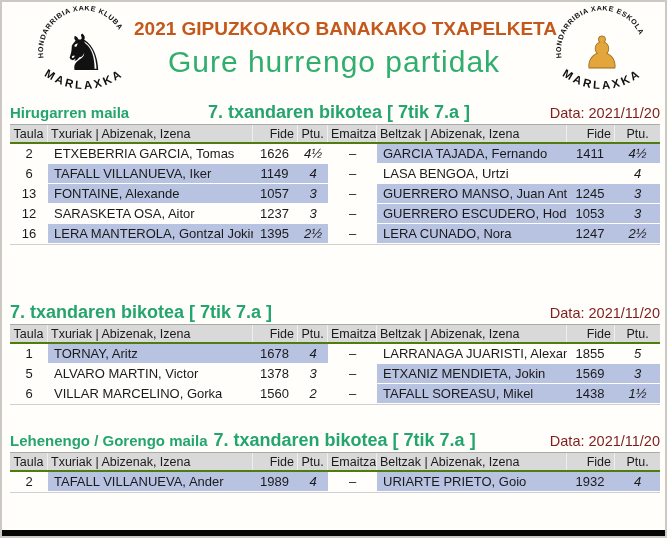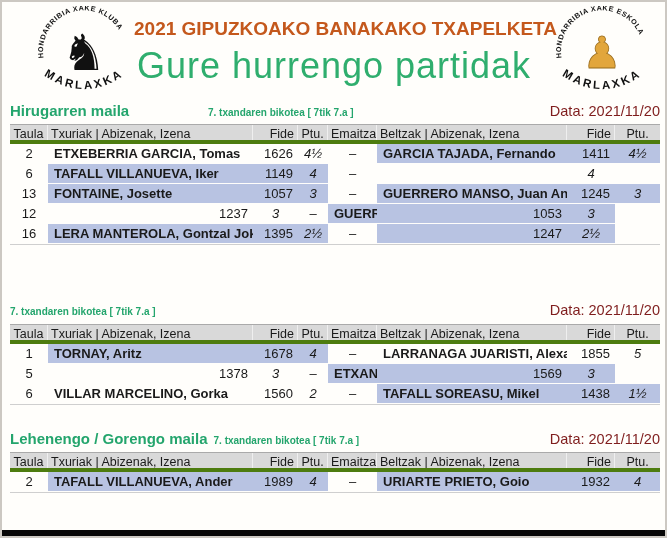--- a/index.html
+++ b/index.html
@@ -12,47 +12,47 @@
     font-family:"Liberation Sans", sans-serif;
     color:#1a1a1a;
     overflow:hidden;
   }
   
   .logo { position:absolute; top:4px; }
   .logo.left  { left:30px; }
   .logo.right { left:544px; }
   .titles { position:absolute; left:132px; top:16px; width:400px; text-align:center; }
   .main-title { font-size:19px; font-weight:bold; color:var(--orange); letter-spacing:0; white-space:nowrap; }
-  .sub-title  { margin-top:5px; font-size:36px; font-weight:500; color:var(--green-sub); letter-spacing:1px; white-space:nowrap; }
+  .sub-title  { margin-top:5px; font-size:30px; font-weight:500; color:var(--green-sub); letter-spacing:1px; white-space:nowrap; }
   
   .section { position:absolute; left:8px; width:650px; }
   .s1 { top:100px; } .s2 { top:300px; } .s3 { top:428px; }
   .section-head { display:flex; align-items:baseline; height:22px; }
   .sec-title { min-width:198px; padding-right:6px; font-size:15px; font-weight:bold; color:var(--green); white-space:nowrap; }
-  .sec-round { font-size:10px; font-weight:bold; color:var(--green); white-space:nowrap; }
+  .sec-round { font-size:18px; font-weight:bold; color:var(--green); white-space:nowrap; }
   .sec-date  { margin-left:auto; font-size:14.5px; color:#7f1d1d; white-space:nowrap; }
   
   .grid { display:grid; grid-template-columns:38px 205px 45px 30px 49px 190px 48px 45px; }
   .thead {
     background:var(--hdr-gray);
     border-top:1px solid #aaa;
-    border-bottom:4px solid #4d7c0f;
+    border-bottom:2px solid #4d7c0f;
     height:20px; line-height:17px; font-size:12.5px;
   }
   .thead .hc { padding:1px 3px 0 3px; white-space:nowrap; overflow:hidden; border-right:1px solid #efefef; }
   .thead .hc:last-child { border-right:none; }
   .hc.center { text-align:center; }
   .hc.right  { text-align:right; }
   .tbody { border-bottom:1px solid #cfcfcf; }
   .trow { height:20px; line-height:19px; font-size:13px; }
   .c { padding:0 3px; white-space:nowrap; overflow:hidden;
        border-bottom:1px solid transparent; background-clip:padding-box; }
   .c.board { text-align:center; }
-  .c.name  { padding-left:6px;font-weight:bold; }
-  .c.fide  { text-align:right; padding-right:5px; }
+  .c.name  { padding-left:6px; }
+  .c.fide  { text-align:center; padding-right:5px; }
   .c.ptu   { text-align:center;font-style:italic; }
   .c.res   { text-align:center; }
   .c.hl    { background-color:var(--hl-blue); }
   
   .bottom-bar { position:absolute; left:0; right:0; bottom:0; height:6px; background:#060606; }
   svg text { font-family:"Liberation Sans", sans-serif; }
 </style>
 </head>
 <body>
 
@@ -121,48 +121,51 @@
       <div class="c name b hl">GARCIA TAJADA, Fernando</div>
       <div class="c fide b hl">1411</div>
       <div class="c ptu b hl">4½</div>
     </div>
         <div class="grid trow">
       <div class="c board">6</div>
       <div class="c name w hl">TAFALL VILLANUEVA, Iker</div>
       <div class="c fide w hl">1149</div>
       <div class="c ptu w hl">4</div>
       <div class="c res">–</div>
+      <div class="c name b">LASA BENGOA, Urtzi</div>
       <div class="c fide b"></div>
       <div class="c ptu b">4</div>
     </div>
         <div class="grid trow">
       <div class="c board">13</div>
-      <div class="c name w hl">FONTAINE, Josette</div>
+      <div class="c name w hl">FONTAINE, Alexande</div>
       <div class="c fide w hl">1057</div>
       <div class="c ptu w hl">3</div>
       <div class="c res">–</div>
       <div class="c name b hl">GUERRERO MANSO, Juan Antoni</div>
       <div class="c fide b hl">1245</div>
       <div class="c ptu b hl">3</div>
     </div>
         <div class="grid trow">
       <div class="c board">12</div>
+      <div class="c name w">SARASKETA OSA, Aitor</div>
       <div class="c fide w">1237</div>
       <div class="c ptu w">3</div>
       <div class="c res">–</div>
       <div class="c name b hl">GUERRERO ESCUDERO, Hodei</div>
       <div class="c fide b hl">1053</div>
       <div class="c ptu b hl">3</div>
     </div>
         <div class="grid trow">
       <div class="c board">16</div>
       <div class="c name w hl">LERA MANTEROLA, Gontzal Jokir</div>
       <div class="c fide w hl">1395</div>
       <div class="c ptu w hl">2½</div>
       <div class="c res">–</div>
+      <div class="c name b hl">LERA CUNADO, Nora</div>
       <div class="c fide b hl">1247</div>
       <div class="c ptu b hl">2½</div>
     </div>
       </div>
   </div>
 
   <div class="section s2">
     <div class="section-head">
       <span class="sec-round">7. txandaren bikotea  [ 7tik 7.a ]</span>
       <span class="sec-date">Data: 2021/11/20</span>
@@ -183,20 +186,21 @@
       <div class="c name w hl">TORNAY, Aritz</div>
       <div class="c fide w hl">1678</div>
       <div class="c ptu w hl">4</div>
       <div class="c res">–</div>
       <div class="c name b">LARRANAGA JUARISTI, Alexande</div>
       <div class="c fide b">1855</div>
       <div class="c ptu b">5</div>
     </div>
         <div class="grid trow">
       <div class="c board">5</div>
+      <div class="c name w">ALVARO MARTIN, Victor</div>
       <div class="c fide w">1378</div>
       <div class="c ptu w">3</div>
       <div class="c res">–</div>
       <div class="c name b hl">ETXANIZ MENDIETA, Jokin</div>
       <div class="c fide b hl">1569</div>
       <div class="c ptu b hl">3</div>
     </div>
         <div class="grid trow">
       <div class="c board">6</div>
       <div class="c name w">VILLAR MARCELINO, Gorka</div>

